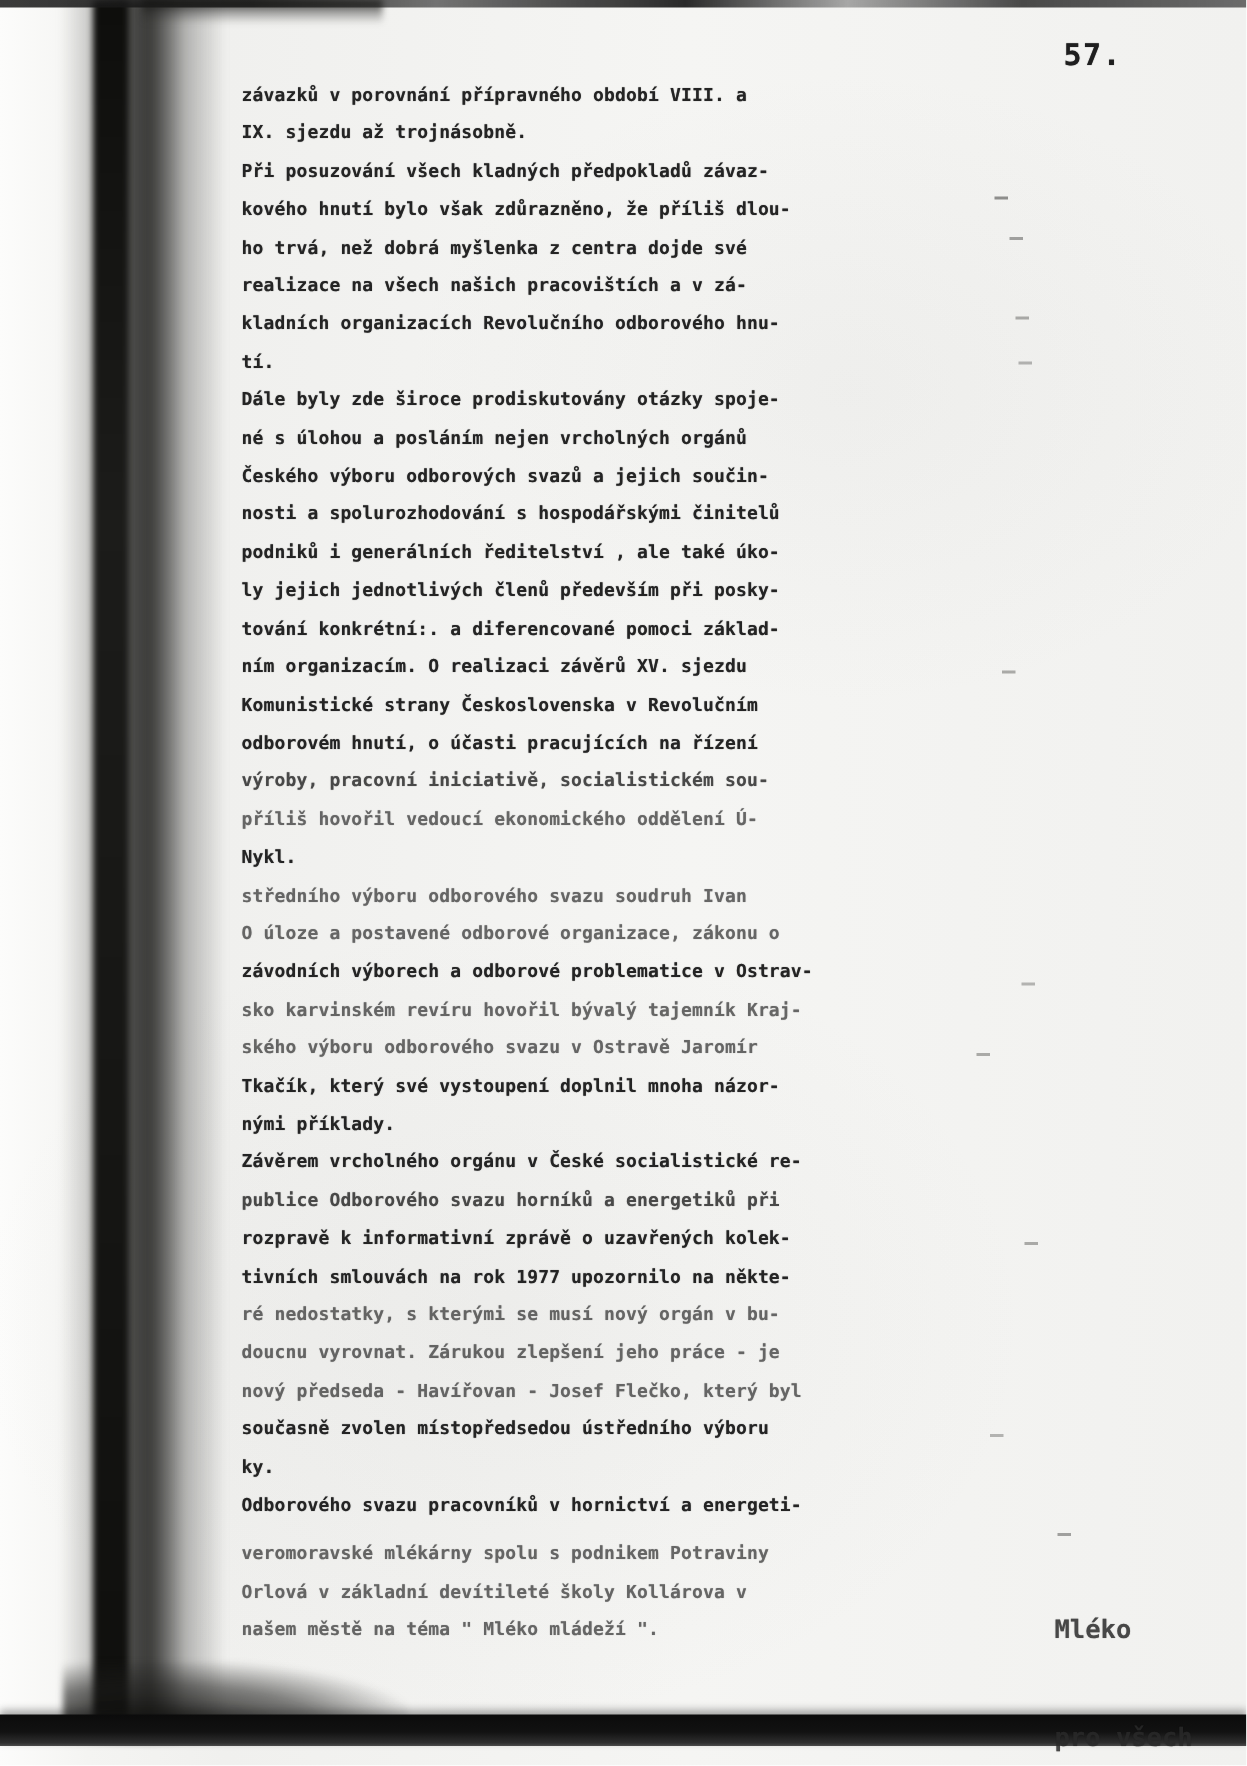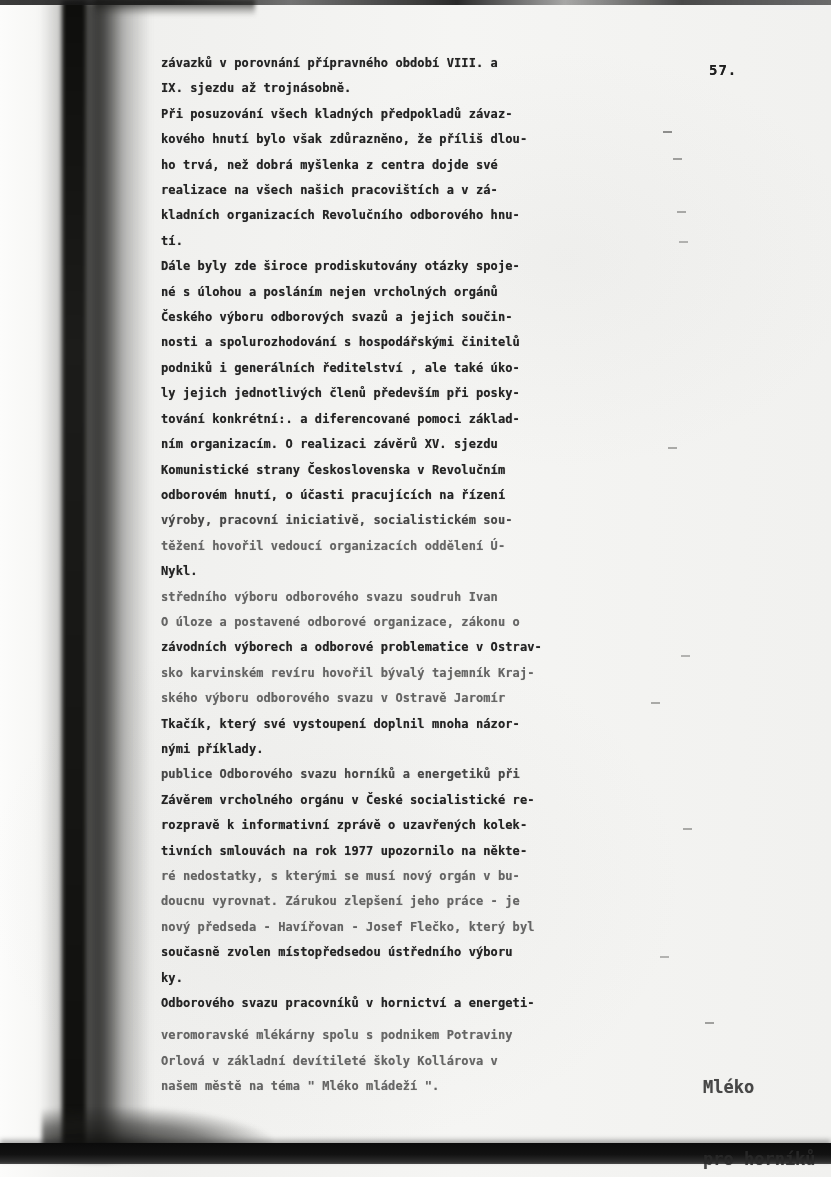--- a/index.html
+++ b/index.html
@@ -59,24 +59,23 @@
     box-shadow: 0 -3px 5px rgba(20,20,20,0.35);
   }
   .bottom-blob {
     position: absolute; left: 42px; top: 1108px; width: 230px; height: 42px;
     background: radial-gradient(ellipse at 28% 100%, rgba(15,15,13,0.92) 0%, rgba(30,30,28,0.55) 45%, transparent 75%);
     filter: blur(2px);
   }
   
   .page-number {
     position: absolute; left: 709px; top: 24px;
-    font-size: 14px; font-weight: bold; color: #1f1f1f;
+    font-size: 20px; font-weight: bold; color: #1f1f1f;
     letter-spacing: 1px;
     text-shadow: 0 0 0.6px rgba(30,30,30,0.75);
-    margin-top: 38px;
   }
   
   .text-column {
     position: absolute; left: 161px; top: 51px; width: 560px;
     font-size: 12px; font-weight: bold; line-height: 25.4px;
     color: #242424;
     letter-spacing: 0.1px;
     text-shadow: 0 0 0.7px rgba(35,35,35,0.6);
   }
   .paragraph { margin: 0; }
@@ -141,48 +140,48 @@
         <div class="line">né s úlohou a posláním nejen vrcholných orgánů</div>
         <div class="line">Českého výboru odborových svazů a jejich součin-</div>
         <div class="line">nosti a spolurozhodování s hospodářskými činitelů</div>
         <div class="line">podniků i generálních ředitelství , ale také úko-</div>
         <div class="line">ly jejich jednotlivých členů především při posky-</div>
         <div class="line">tování konkrétní:. a diferencované pomoci základ-</div>
         <div class="line">ním organizacím. O realizaci závěrů XV. sjezdu</div>
         <div class="line">Komunistické strany Československa v Revolučním</div>
         <div class="line">odborovém hnutí, o účasti pracujících na řízení</div>
         <div class="line fade1">výroby, pracovní iniciativě, socialistickém sou-</div>
-        <div class="line fade2">těžení hovořil vedoucí organizacích oddělení Ú-</div>
+        <div class="line fade2">příliš hovořil vedoucí ekonomického oddělení Ú-</div>
         <div class="line">Nykl.</div>
         <div class="line fade2">středního výboru odborového svazu soudruh Ivan</div>
       </div>
       <div class="paragraph">
         <div class="line fade2">O úloze a postavené odborové organizace, zákonu o</div>
         <div class="line">závodních výborech a odborové problematice v Ostrav-</div>
         <div class="line fade2">sko karvinském revíru hovořil bývalý tajemník Kraj-</div>
         <div class="line fade2">ského výboru odborového svazu v Ostravě Jaromír</div>
         <div class="line">Tkačík, který své vystoupení doplnil mnoha názor-</div>
         <div class="line">nými příklady.</div>
       </div>
       <div class="paragraph">
+        <div class="line">Závěrem vrcholného orgánu v České socialistické re-</div>
         <div class="line fade1">publice Odborového svazu horníků a energetiků při</div>
-        <div class="line">Závěrem vrcholného orgánu v České socialistické re-</div>
         <div class="line">rozpravě k informativní zprávě o uzavřených kolek-</div>
         <div class="line">tivních smlouvách na rok 1977 upozornilo na někte-</div>
         <div class="line fade2">ré nedostatky, s kterými se musí nový orgán v bu-</div>
         <div class="line fade2">doucnu vyrovnat. Zárukou zlepšení jeho práce - je</div>
         <div class="line fade2">nový předseda - Havířovan - Josef Flečko, který byl</div>
         <div class="line">současně zvolen místopředsedou ústředního výboru</div>
         <div class="line">ky.</div>
         <div class="line">Odborového svazu pracovníků v hornictví a energeti-</div>
       </div>
       <div class="paragraph gap">
         <div class="line fade2">veromoravské mlékárny spolu s podnikem Potraviny</div>
         <div class="line fade2">Orlová v základní devítileté školy Kollárova v</div>
         <div class="line fade2">našem městě na téma " Mléko mládeží ".</div>
       </div>
     </div>
 
   <div class="margin-note">
     <div class="note-line">Mléko</div>
-    <div class="note-line">pro horníků</div>
+    <div class="note-line">pro všech</div>
   </div>
 </div>
 
 </body></html>

